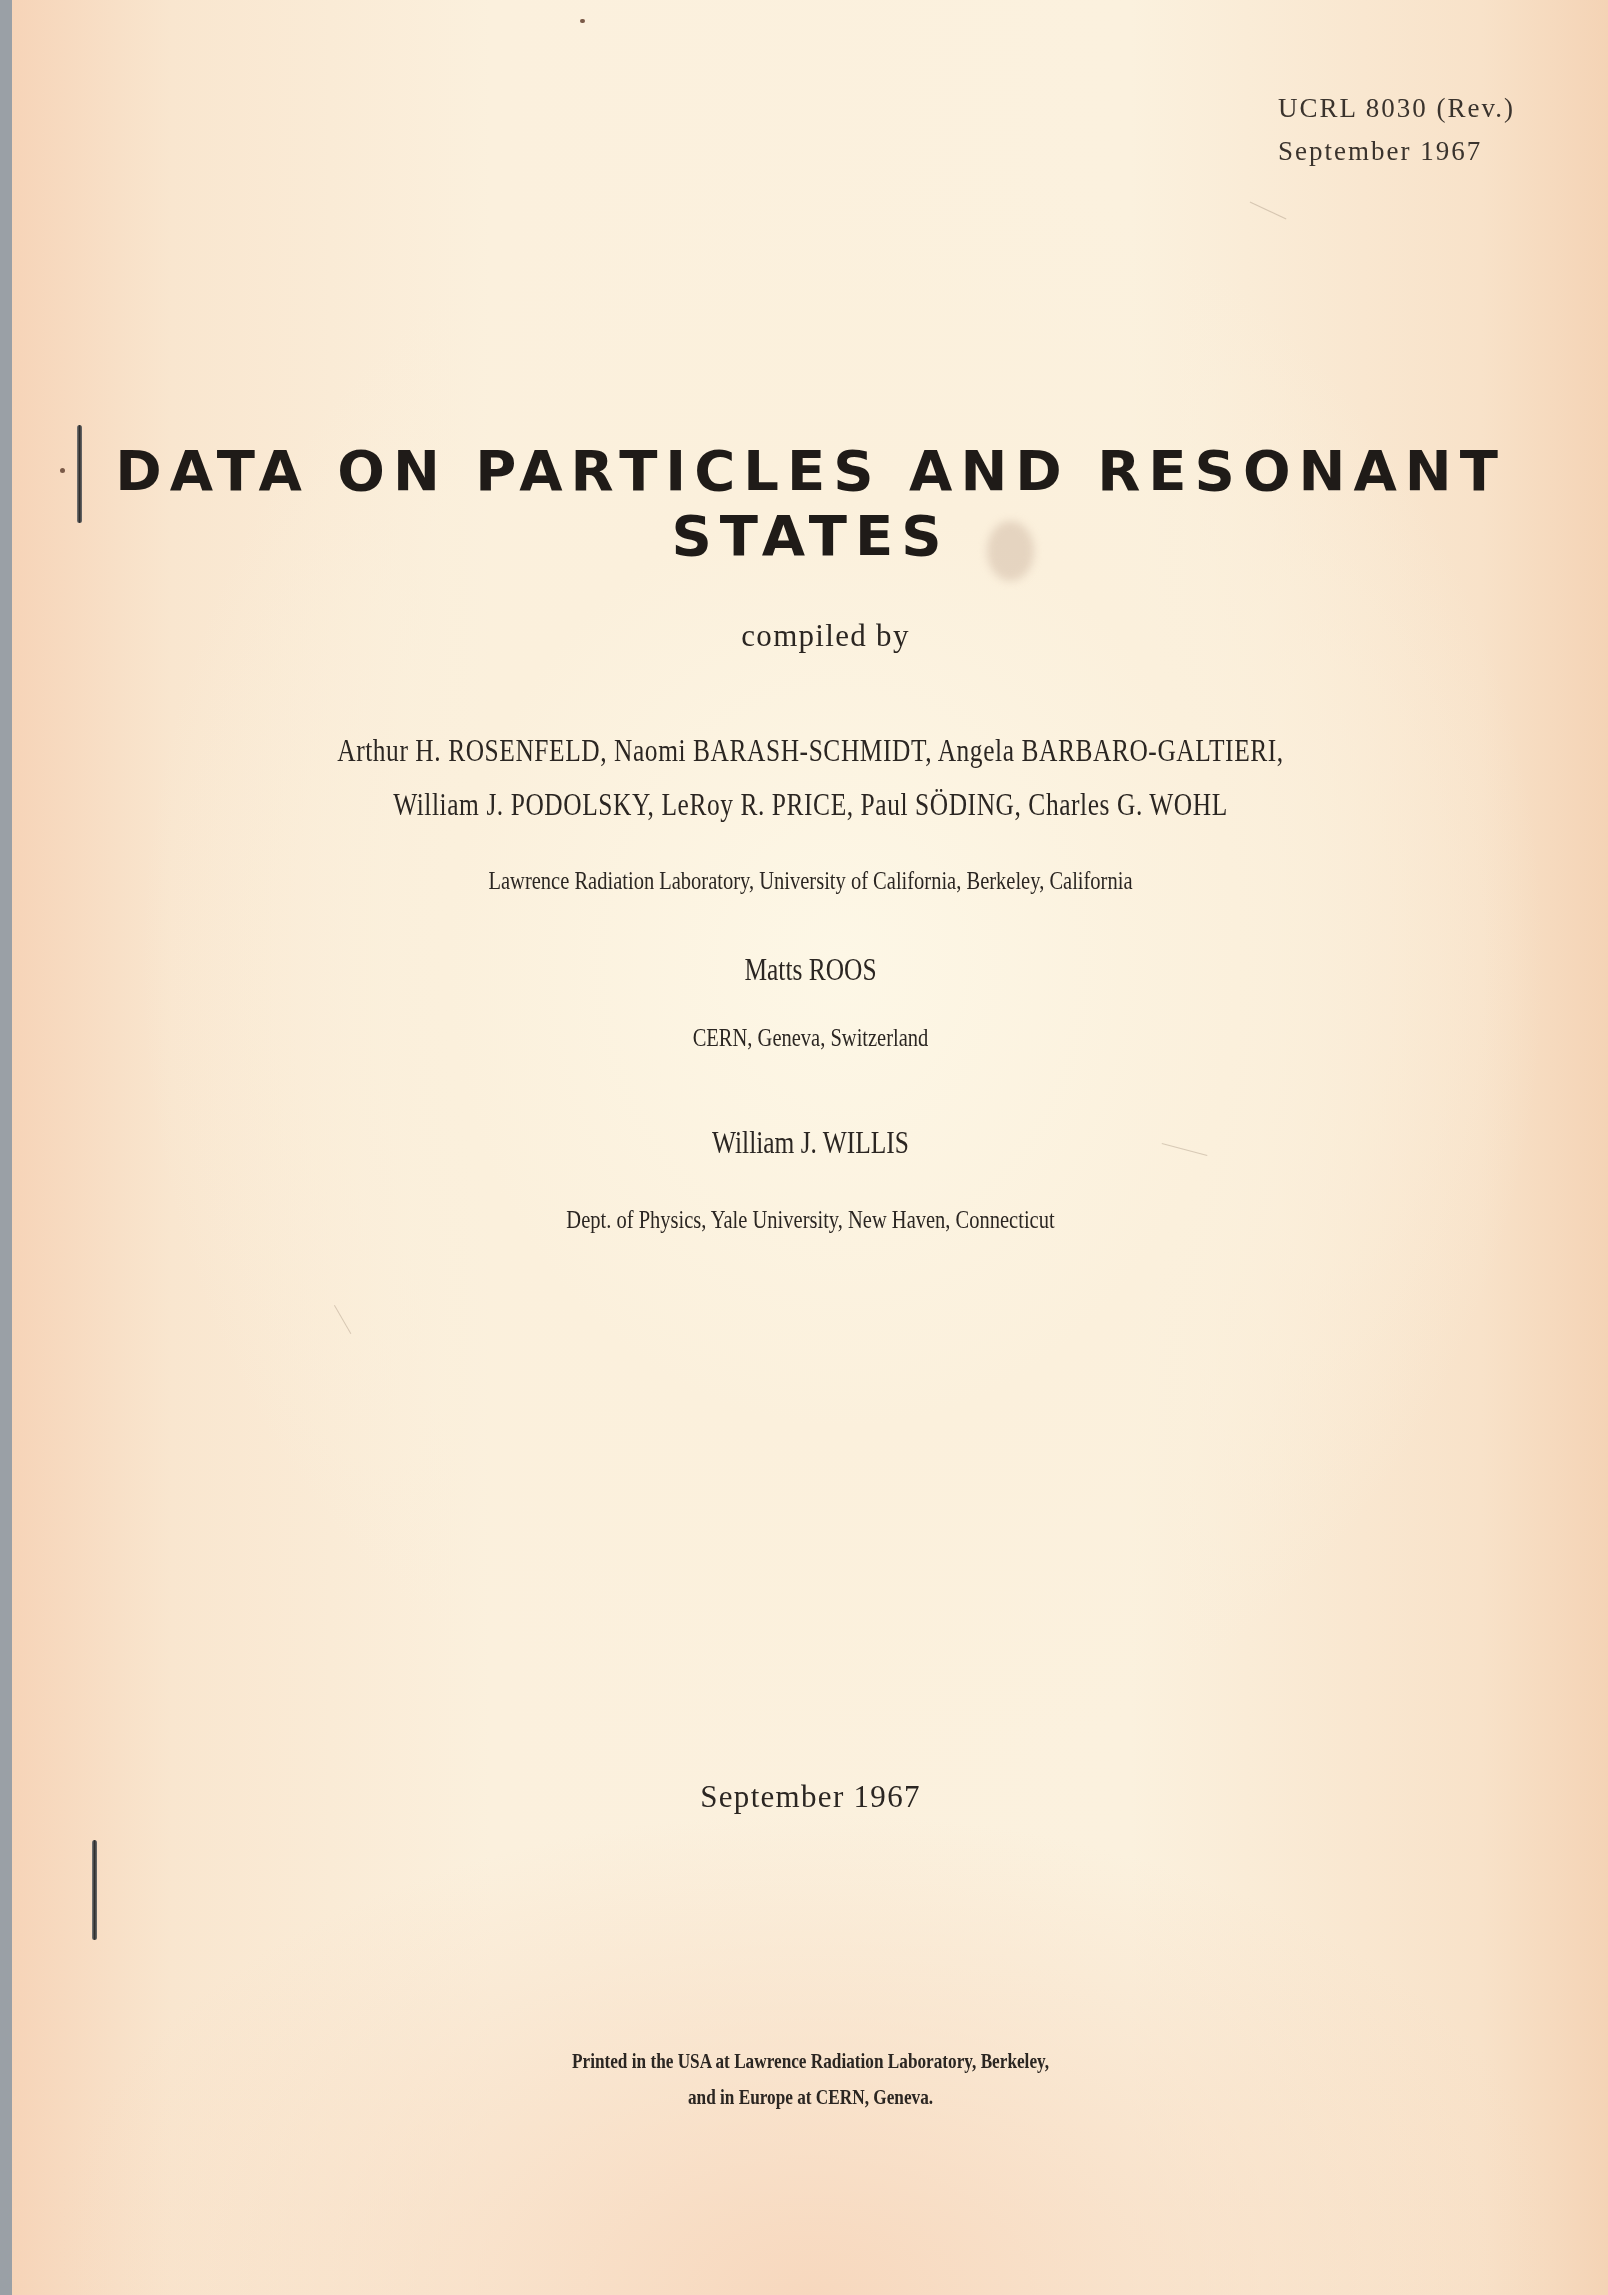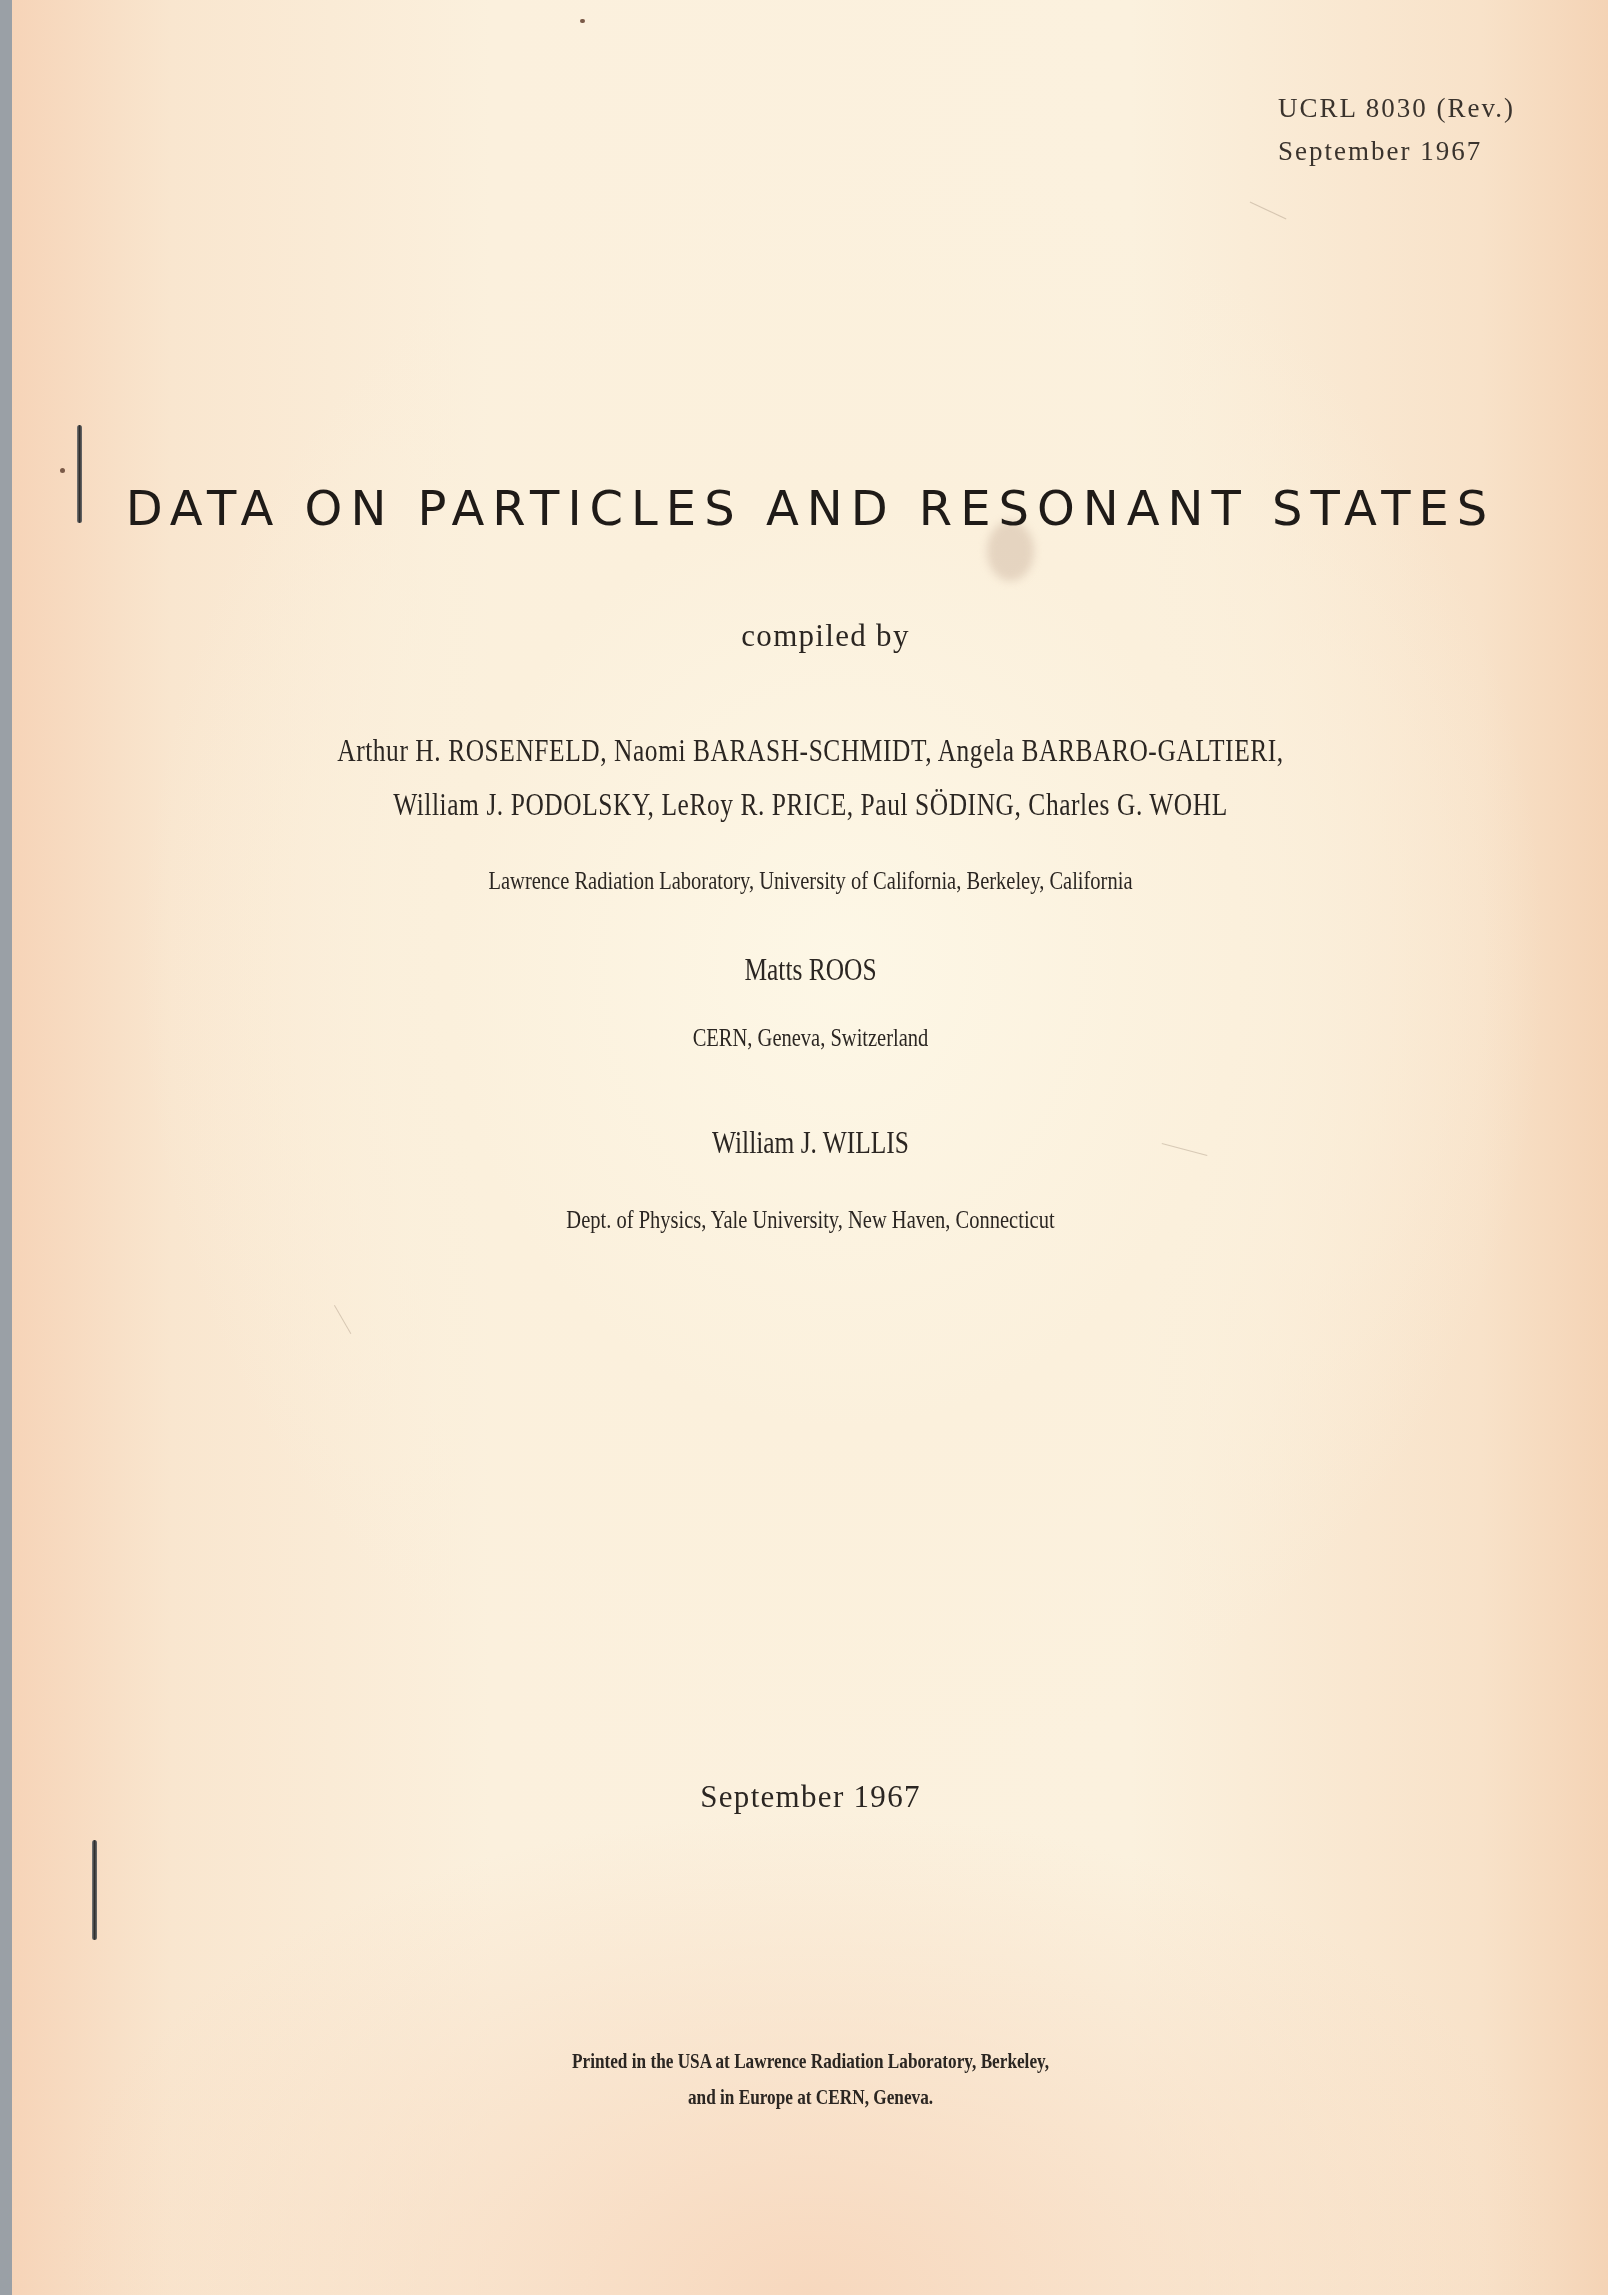--- a/index.html
+++ b/index.html
@@ -16,21 +16,21 @@
     }
     .txt { position: absolute; left: 0; width: 100%; text-align: center; color: #2b2622; }
     .serif { font-family: "Liberation Serif", "DejaVu Serif", serif; }
     .cond { font-family: "Liberation Serif", serif; transform: scaleX(0.82); transform-origin: center; }
     .sans { font-family: "DejaVu Sans", "Liberation Sans", sans-serif; }
 
     .report-id { position: absolute; right: 94px; top: 87px; text-align: left;
       font-family: "Liberation Serif", serif; color: #3a332d; font-size: 27px; line-height: 1.6; letter-spacing: 2px; }
     .report-id div { white-space: nowrap; margin-left: 36px; }
 
-    .title { top: 480px; font-size: 48px; font-weight: normal; letter-spacing: 8px; color: #1f1b18; }
+    .title { top: 438px; font-size: 56px; font-weight: bold; letter-spacing: 8px; color: #1f1b18; }
     .compiled { top: 618px; font-size: 31px; letter-spacing: 1.3px; padding-left: 15px; }
     .authors1 { top: 733px; font-size: 31px; letter-spacing: 0.7px; }
     .authors2 { top: 787px; font-size: 31px; letter-spacing: 0.7px; }
     .affil1 { top: 867px; font-size: 25px; }
     .author-roos { top: 952px; font-size: 31px; }
     .affil-roos { top: 1024px; font-size: 25px; }
     .author-willis { top: 1125px; font-size: 31px; }
     .affil-willis { top: 1206px; font-size: 25px; }
     .date-bottom { top: 1779px; font-size: 31px; letter-spacing: 1.3px; }
     .printed1 { top: 2049px; font-size: 21px; font-weight: bold; }

